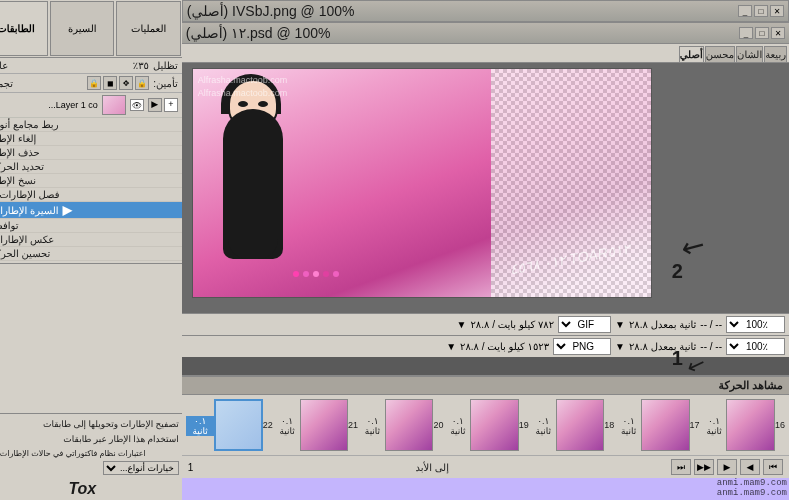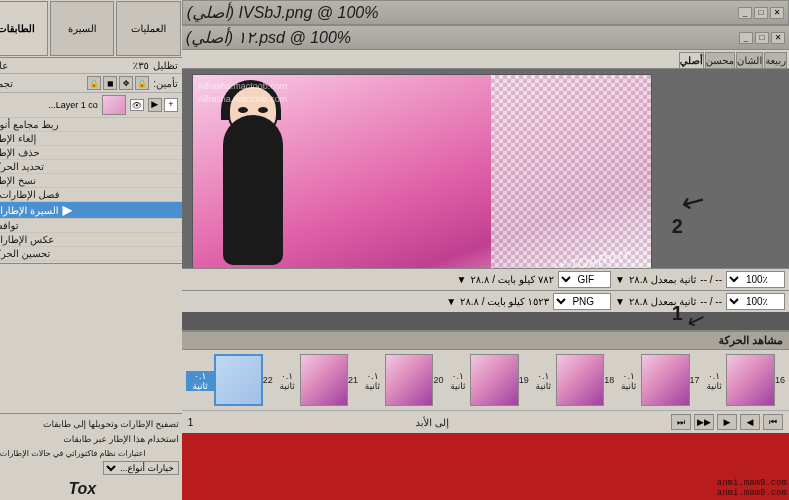--- a/index.html
+++ b/index.html
@@ -50,23 +50,22 @@
       background: linear-gradient(to bottom, #b8b4ac, #a0a09a);
       padding: 2px 4px;
       display: flex;
       align-items: center;
       justify-content: space-between;
       font-size: 10px;
       border-bottom: 1px solid #888;
     }
 
     .window-title-text {
-      font-size: 16px;
-      color: #1a1a1a;
-      font-style: italic;
+      font-size: 14px;
+      color: #1a1a1a;
     }
 
     .window-controls {
       display: flex;
       gap: 2px;
     }
 
     .win-btn {
       width: 14px;
       height: 12px;
@@ -343,22 +342,22 @@
       display: flex;
       align-items: center;
       gap: 4px;
       color: #1a1a1a;
       justify-content: flex-end;
       margin-top: 2px;
     }
 
     
     .animation-panel {
-      height: 170px;
-      background: #b91c1c;
+      height: 125px;
+      background: #c4b5fd;
       border-top: 2px solid #888;
       position: relative;
     }
 
     .anim-header {
       background: #a8a49c;
       padding: 2px 6px;
       font-size: 11px;
       font-weight: bold;
       color: #1a1a1a;

